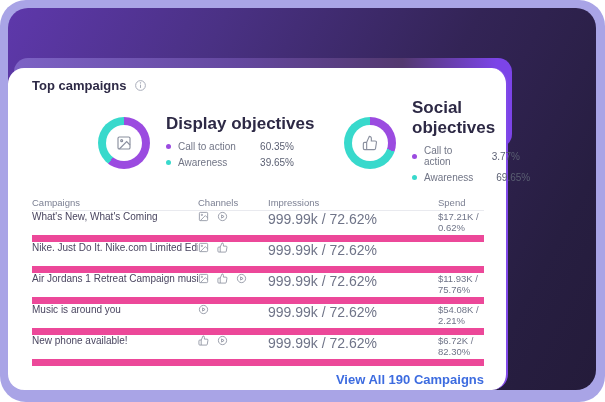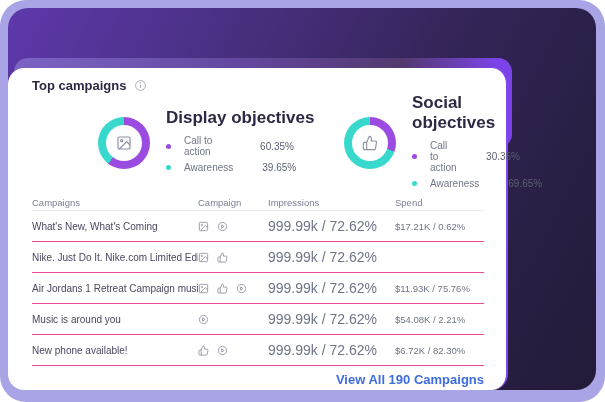--- a/index.html
+++ b/index.html
@@ -29,34 +29,34 @@
 
   .obj-group { position:absolute; top:42px; display:flex; align-items:center; gap:16px; height:66px; }
   .obj-group.g1 { left:90px; }
   .obj-group.g2 { left:336px; }
 
   .donut { width:52px; height:52px; border-radius:50%; display:flex; align-items:center; justify-content:center; flex:0 0 auto; }
   .donut-hole { width:36px; height:36px; border-radius:50%; background:#ffffff; display:flex; align-items:center; justify-content:center; color:#8a8f9e; }
 
   .obj-text { display:flex; flex-direction:column; }
   .obj-title { font-size:17px; font-weight:bold; color:#2d2945; margin-bottom:7px; }
-  .legend-row { display:flex; align-items:center; gap:13px; font-size:10px; color:#717586; margin-bottom:5px; }
+  .legend-row { display:flex; align-items:center; gap:7px; font-size:10px; color:#717586; margin-bottom:5px; }
   .g1 .legend-row { width:128px; }
   .g2 .legend-row { width:108px; }
   .legend-dot { width:5px; height:5px; border-radius:50%; flex:0 0 auto; }
   .legend-val { margin-left:auto; color:#5a5f72;padding-left:16px; }
 
   .table { position:absolute; left:24px; top:126px; width:452px; }
   .thead { display:flex; align-items:center; height:17px; border-bottom:1px solid #e9eaef;
            font-size:9.5px; color:#7c8093; }
-  .trow { display:flex; align-items:center; height:31px; border-bottom:1px solid #ec4899; }
+  .trow { display:flex; align-items:flex-start; height:31px; border-bottom:7px solid #ec4899; }
   .col-campaign { width:166px; padding-right:0; font-size:10px; color:#4a4660; white-space:nowrap; overflow:hidden; }
   .col-channels { width:70px; display:flex; align-items:center; gap:8px; color:#8a8f9e; }
   .col-impressions { width:127px; font-size:14px; color:#6f7488; }
-  .col-spend { flex:1; font-size:9.5px; color:#6f7488; }
+  .col-spend { flex:1; font-size:9.5px; color:#6f7488;margin-left:43px; }
   .thead .col-campaign, .thead .col-impressions, .thead .col-spend, .thead .col-channels { font-size:9.5px; color:#7c8093; }
 
   .chan-icon { width:11px; height:11px; display:inline-flex; }
 
   .view-link { position:absolute; right:22px; top:304px; font-size:13px; font-weight:600;
                color:#3d6ce0; text-decoration:none; cursor:pointer; }
 </style>
 </head>
 <body>
 
@@ -113,34 +113,34 @@
               <path d="M14 9V5a3 3 0 0 0-3-3l-4 9v11h11.28a2 2 0 0 0 2-1.7l1.38-9a2 2 0 0 0-2-2.3zM7 22H4a2 2 0 0 1-2-2v-7a2 2 0 0 1 2-2h3"></path>
             </svg>
           </span>
         </div>
       </div>
       <div class="obj-text">
         <div class="obj-title">Social objectives</div>
         <div class="legend-row">
           <span class="legend-dot" style="background:#9b4be0;"></span>
           <span>Call to action</span>
-          <span class="legend-val">30.35%</span>
+          <span class="legend-val">3.77%</span>
         </div>
         <div class="legend-row">
           <span class="legend-dot" style="background:#38d9cc;"></span>
           <span>Awareness</span>
           <span class="legend-val">69.65%</span>
         </div>
       </div>
     </div>
 
     <div class="table">
       <div class="thead">
         <span class="col-campaign">Campaigns</span>
-        <span class="col-channels">Campaign</span>
+        <span class="col-channels">Channels</span>
         <span class="col-impressions">Impressions</span>
         <span class="col-spend">Spend</span>
       </div>
 
       <div class="trow">
         <span class="col-campaign">What's New, What's Coming</span>
         <span class="col-channels">
           <span class="chan-icon">
               <svg viewBox="0 0 24 24" fill="none" stroke="currentColor" stroke-width="1.8">
                 <rect x="3" y="3" width="18" height="18" rx="2"></rect>

